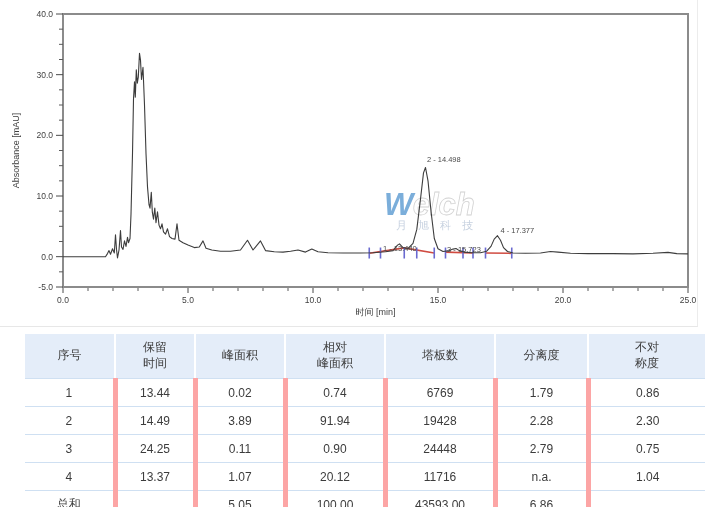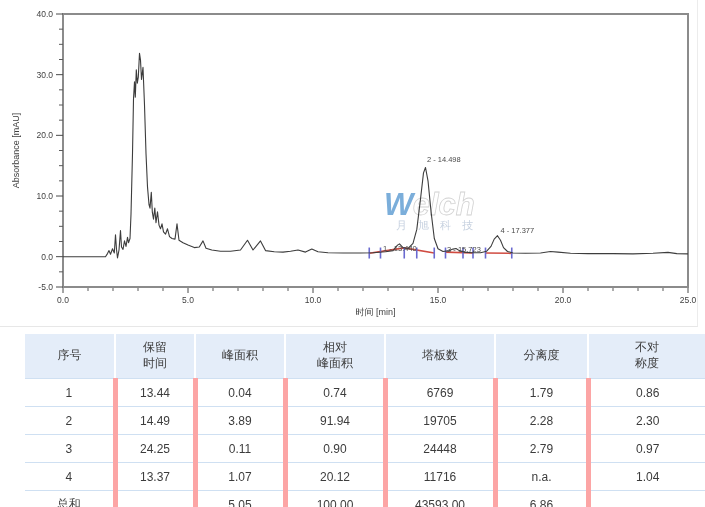--- a/index.html
+++ b/index.html
@@ -129,43 +129,43 @@
       <th>塔板数</th>
       <th>分离度</th>
       <th>不对
 称度</th>
     </tr>
   </thead>
   <tbody id="results-body">
       <tr>
         <td>1</td>
         <td>13.44</td>
-        <td>0.04</td>
+        <td>0.02</td>
         <td>0.74</td>
         <td>6769</td>
         <td>1.79</td>
         <td>0.86</td>
       </tr>
       <tr>
         <td>2</td>
         <td>14.49</td>
         <td>3.89</td>
         <td>91.94</td>
-        <td>19705</td>
+        <td>19428</td>
         <td>2.28</td>
         <td>2.30</td>
       </tr>
       <tr>
         <td>3</td>
         <td>24.25</td>
         <td>0.11</td>
         <td>0.90</td>
         <td>24448</td>
         <td>2.79</td>
-        <td>0.97</td>
+        <td>0.75</td>
       </tr>
       <tr>
         <td>4</td>
         <td>13.37</td>
         <td>1.07</td>
         <td>20.12</td>
         <td>11716</td>
         <td>n.a.</td>
         <td>1.04</td>
       </tr>

